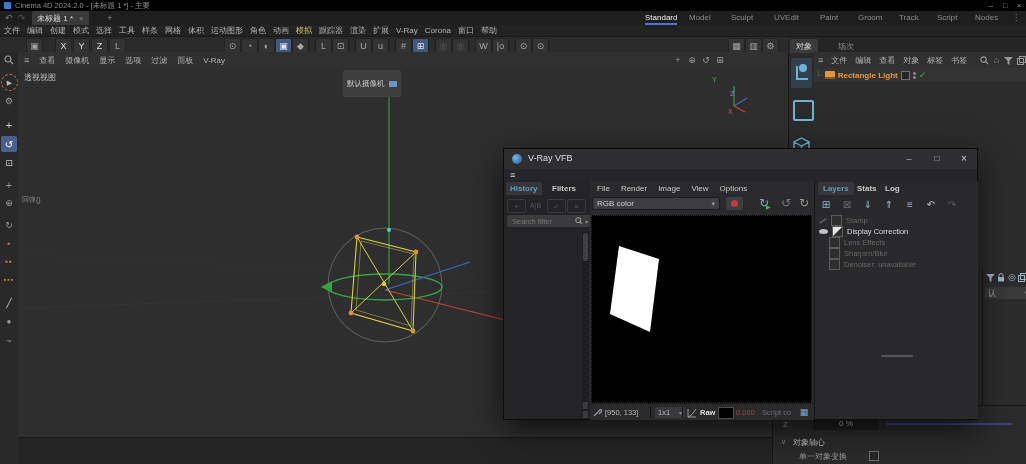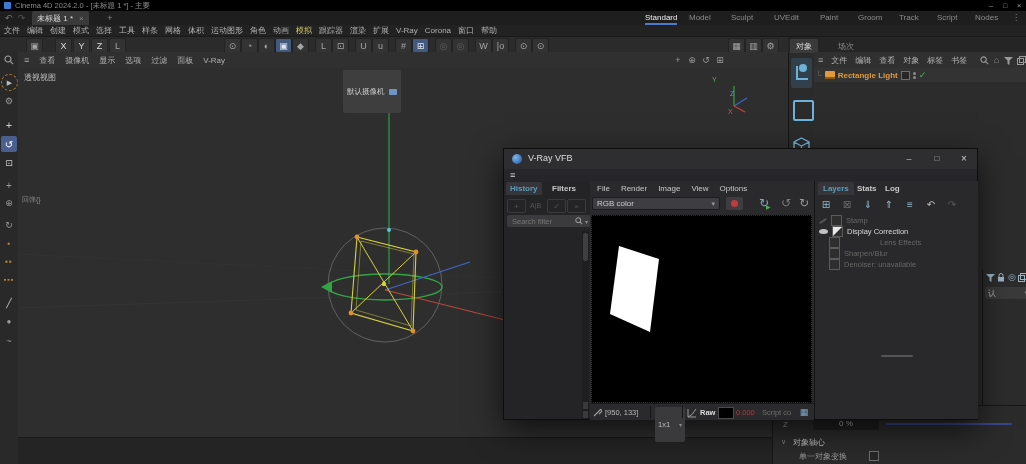--- a/index.html
+++ b/index.html
@@ -168,21 +168,21 @@
       <line x1="339" y1="169" x2="395" y2="263" stroke="#d6d23f" stroke-width="1"></line>
       <line x1="398" y1="184" x2="333" y2="245" stroke="#d6d23f" stroke-width="1"></line>
       <circle cx="339" cy="169" r="2.4" fill="#e0912f"></circle>
       <circle cx="398" cy="184" r="2.4" fill="#e0912f"></circle>
       <circle cx="395" cy="263" r="2.4" fill="#e0912f"></circle>
       <circle cx="333" cy="245" r="2.4" fill="#e0912f"></circle>
       <circle cx="366" cy="216" r="2.2" fill="#d6d23f"></circle>
       <circle cx="371" cy="162" r="2" fill="#58c8d8"></circle>
     </svg>
     <span class="r" style="left:6px;top:4px;font-size:8px;color:#bdbdbd;">透视视图</span>
-    <div class="r row" style="left:325px;top:2px;height:11px;background:#3e3e3e;border-radius:2px;padding:16px 4px;gap:4px;">
+    <div class="r row" style="left:325px;top:2px;height:11px;background:#3e3e3e;border-radius:2px;padding:8px 4px;gap:4px;">
       <span style="font-size:7.5px;color:#cfcfcf;">默认摄像机</span>
       <span style="width:8px;height:6px;background:#6f94c8;border-radius:1px;display:inline-block;"></span>
     </div>
     <span class="r" style="left:694px;top:8px;font-size:7px;color:#4cae4c;">Y</span>
     <span class="r" style="left:712px;top:22px;font-size:7px;color:#6f8ae0;">Z</span>
     <span class="r" style="left:710px;top:40px;font-size:7px;color:#c8574a;">X</span>
     <span class="r" style="left:4px;top:127px;font-size:7px;color:#8a8a8a;">回弹{}</span>
   </div>
 
   <div class="r" style="left:18px;top:437px;width:754px;height:27px;background:#242424;border-top:1px solid #191919;"></div>
@@ -353,21 +353,21 @@
       </div>
 
       <div class="r" style="left:0;top:222px;width:224px;height:16px;background:#2a2a2c;border-top:1px solid #1a1a1a;">
         <span class="r ib" style="left:2px;top:3px;width:10px;height:10px;">
           <svg width="9" height="9" viewBox="0 0 9 9">
               <path d="M1 8 L5 4 M5 4 L6.5 2.5 A1.2 1.2 0 1 1 8 4 L6 6" fill="none" stroke="#9a9a9a" stroke-width="1.2"></path>
             </svg>
         </span>
         <span class="r" style="left:15px;top:4px;font-size:7.5px;color:#b8b8b8;">[950, 133]</span>
         <span class="r sep-v" style="left:60px;top:2px;height:12px;"></span>
-        <span class="r row" style="left:65px;top:3px;height:11px;background:#3a3a3c;border-radius:2px;padding:12px 3px;gap:9px;text-align:right;">
+        <span class="r row" style="left:65px;top:3px;height:11px;background:#3a3a3c;border-radius:2px;padding:0 3px;gap:9px;text-align:right;">
           <span style="font-size:7.5px;color:#bbb;">1x1</span>
           <span style="font-size:6px;color:#888;">▾</span>
         </span>
         <span class="r sep-v" style="left:92px;top:2px;height:12px;"></span>
         <span class="r ib" style="left:96px;top:3px;width:11px;height:11px;">
           <svg width="10" height="10" viewBox="0 0 10 10">
               <path d="M1 1 V9 H9" fill="none" stroke="#9a9a9a"></path>
               <path d="M1 9 Q5 8 9 1" fill="none" stroke="#9a9a9a"></path>
             </svg>
         </span>
@@ -400,21 +400,21 @@
           <span class="lyr-ic"></span>
           <span style="font-size:7.5px;color:#666;">Stamp</span>
         </div>
         <div class="row" style="height:11px;gap:4px;padding-left:4px;">
           <span class="eye"></span>
           <span class="lyr-ic" style="background:linear-gradient(135deg,#e8e8e8 49%,#2e2e2e 51%);"></span>
           <span style="font-size:7.5px;color:#d8d8d8;">Display Correction</span>
         </div>
         <div class="row" style="height:11px;gap:4px;padding-left:14px;">
           <span class="lyr-ic"></span>
-          <span style="font-size:7.5px;color:#666;margin-left:36px;">Lens Effects</span>
+          <span style="font-size:7.5px;color:#666;">Lens Effects</span>
         </div>
         <div class="row" style="height:11px;gap:4px;padding-left:14px;">
           <span class="lyr-ic"></span>
           <span style="font-size:7.5px;color:#666;">Sharpen/Blur</span>
         </div>
         <div class="row" style="height:11px;gap:4px;padding-left:14px;">
           <span class="lyr-ic"></span>
           <span style="font-size:7.5px;color:#666;">Denoiser: unavailable</span>
         </div>
       </div>

